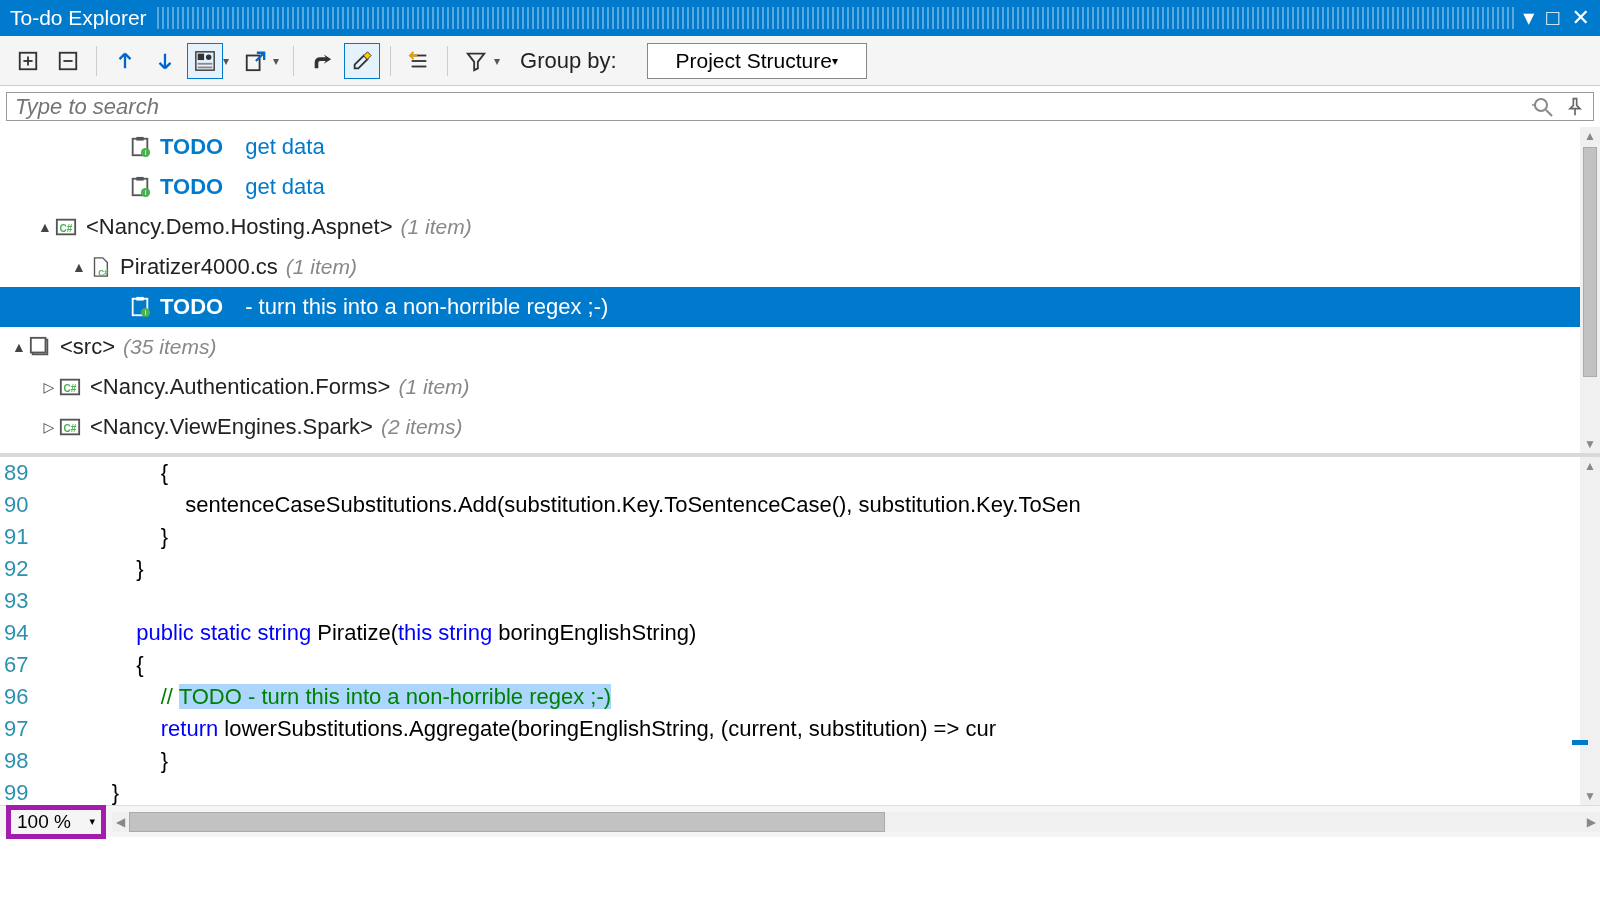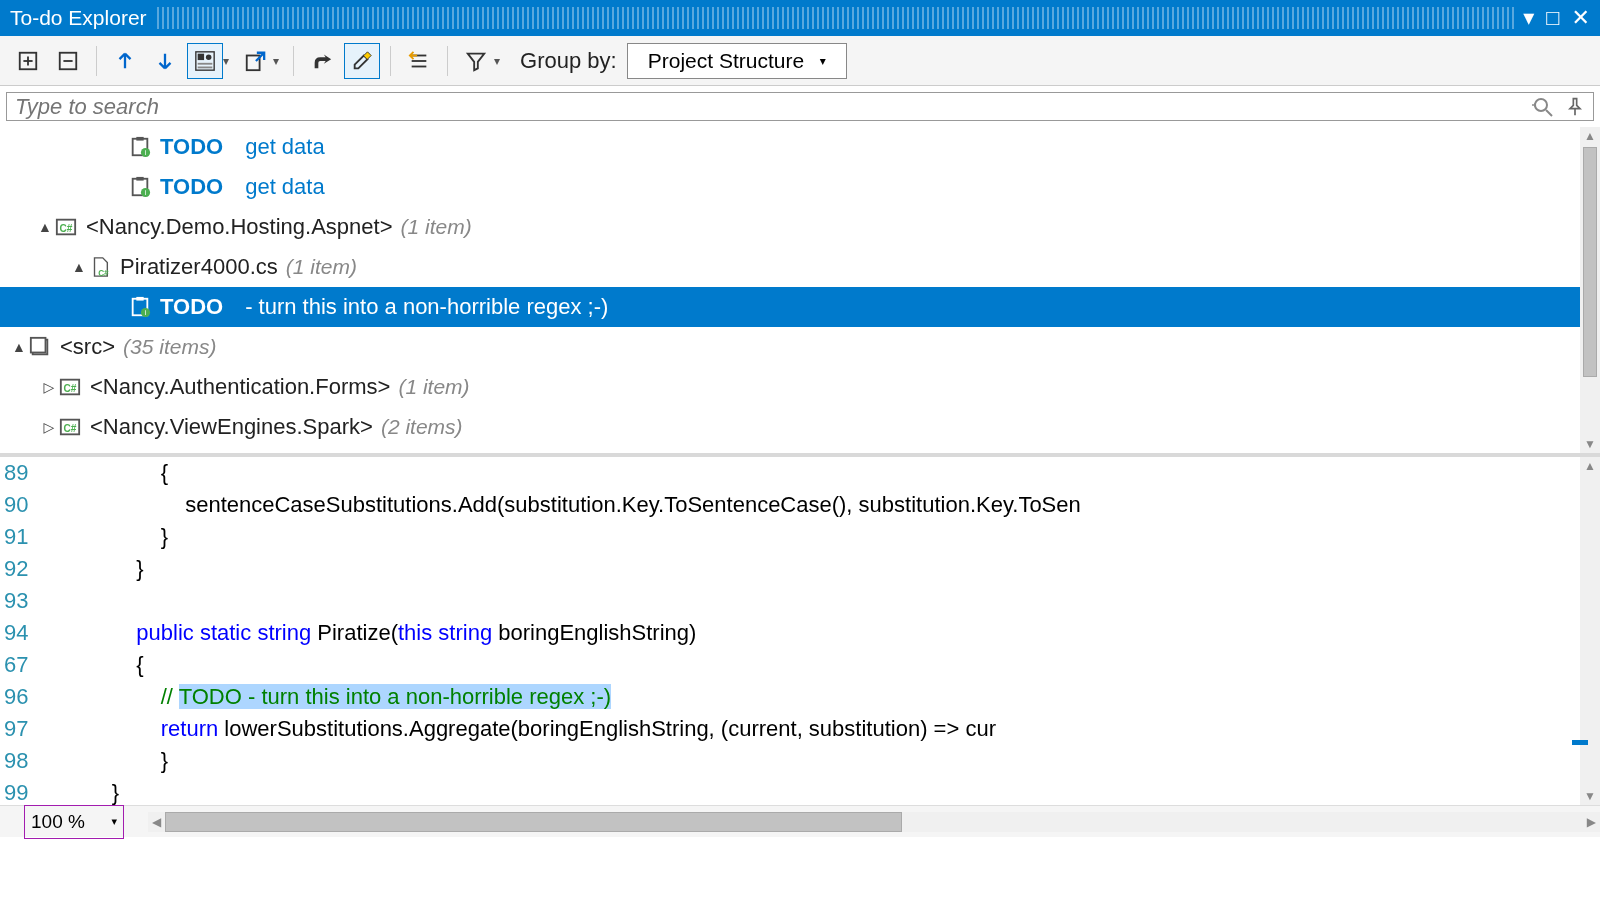--- a/index.html
+++ b/index.html
@@ -13,21 +13,21 @@
 .title-bar-controls span { font-size: 22px; cursor: pointer; }
 
 
 .toolbar { background: #f5f5f5; height: 50px; display: flex; align-items: center; padding: 0 10px; border-bottom: 1px solid #ccc; gap: 4px; }
 .tb-btn { width: 36px; height: 36px; display: flex; align-items: center; justify-content: center; cursor: pointer; border: 1px solid transparent; color: #333; }
 .tb-btn.active { border: 1px solid #007acc; background: #e6f2fb; }
 .tb-btn svg, .tb-btn .icon-txt { width: 22px; height: 22px; }
 .tb-sep { width: 1px; height: 30px; background: #ccc; margin: 0 6px; }
 .tb-drop-arrow { font-size: 12px; color: #555; margin-left: -4px; margin-right: 4px; cursor: pointer; }
 .tb-label { font-size: 22px; color: #222; margin: 0 6px 0 12px; text-align: center; }
-.tb-select { border: 1px solid #888; background: #fff; height: 36px; width: 220px; padding: 0 20px; font-size: 21px; display: flex; align-items: center; justify-content: space-between; cursor: pointer; }
+.tb-select { border: 1px solid #888; background: #fff; height: 36px; width: 220px; padding: 0 4px; font-size: 21px; display: flex; align-items: center; justify-content: center; cursor: pointer; margin-left: 20px; }
 
 
 .search-row { border: 1px solid #999; margin: 6px; height: 29px; display: flex; align-items: center; padding: 0 8px; gap: 36px; }
 .search-row input { border: none; outline: none; font-size: 22px; flex: 1; font-style: italic; color: #888; background: transparent; }
 .search-controls { display: flex; gap: 10px; align-items: center; color: #777; }
 
 
 .tree-wrap { position: relative; height: 330px; overflow: hidden; border-bottom: 4px solid #d9d9d9; }
 .tree-scroll { position: absolute; right: 0; top: 0; width: 20px; height: 100%; background: #f0f0f0; display: flex; flex-direction: column; align-items: center; }
 .tree-scroll-arrow { font-size: 12px; color: #888; padding: 2px; cursor: pointer; }
@@ -58,21 +58,21 @@
 .code-line { height: 32px; }
 .kw { color: #0000ff; }
 .comment { color: #008000; }
 .hl { background: #add6ff; }
 .code-scroll-v { width: 20px; background: #f0f0f0; display: flex; flex-direction: column; align-items: center; }
 .code-scroll-v .arrow { font-size: 12px; color: #888; cursor: pointer; padding: 2px; }
 .code-marker { position: absolute; right: 2px; background: #007acc; width: 16px; height: 5px; }
 
 
 .bottom-bar { height: 32px; display: flex; align-items: center; background: #f5f5f5; border-top: 1px solid #ddd; }
-.zoom { border: 1px solid #a21caf; height: 34px; width: 100px; margin: 0 24px; display: flex; align-items: center; justify-content: space-between; padding: 0 6px; font-size: 19px; cursor: pointer; }
+.zoom { border: 5px solid #a21caf; height: 34px; width: 100px; margin: 0 6px; display: flex; align-items: center; justify-content: space-between; padding: 0 6px; font-size: 19px; cursor: pointer; }
 .hscroll { flex: 1; height: 20px; background: #f0f0f0; display: flex; align-items: center; }
 .hscroll .arrow { font-size: 12px; color: #888; padding: 0 4px; cursor: pointer; }
 .hscroll .track { flex: 1; height: 100%; position: relative; }
 .hscroll .thumb { position: absolute; left: 0; width: 52%; height: 100%; background: #c2c2c2; border: 1px solid #aaa; }
 
 svg { display: block; }
 </style>
 </head>
 <body>
 

